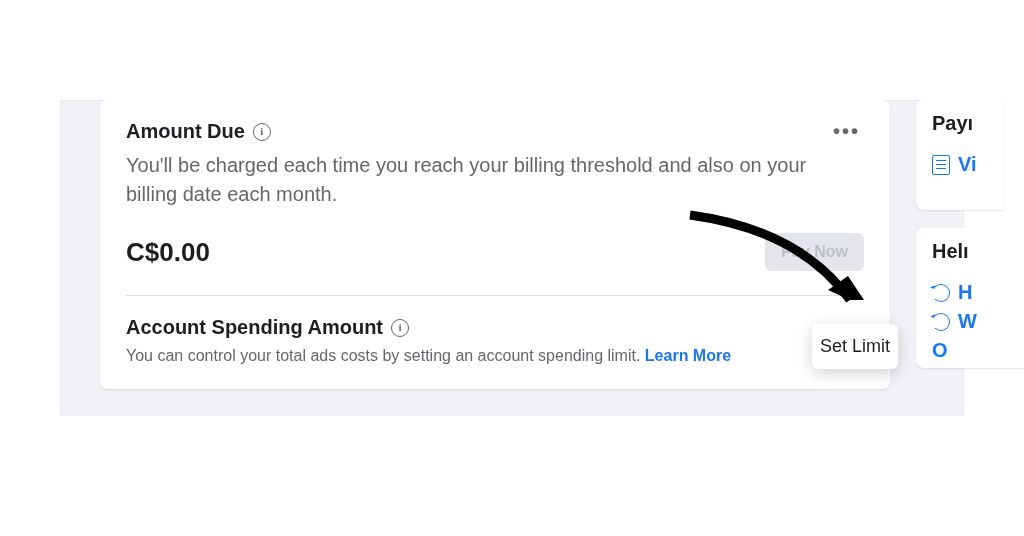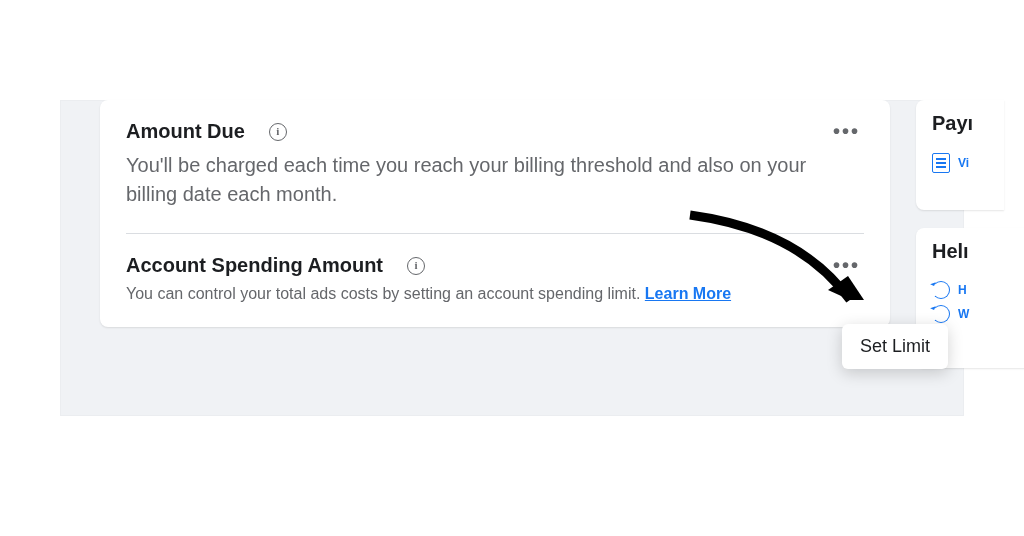--- a/index.html
+++ b/index.html
@@ -35,21 +35,21 @@
     background:var(--card-bg);
     border-radius:8px;
     box-shadow:0 1px 2px rgba(0,0,0,0.1);
     padding:18px 26px 24px 26px;
     box-sizing:border-box;
   }
 
   .section-head{
     display:flex; align-items:center; justify-content:space-between;
   }
-  .title-row{display:flex; align-items:center; gap:24px;}
+  .title-row{display:flex; align-items:center; gap:8px;}
   .title{font-weight:700; font-size:20px;}
   .info-icon{
     width:16px;height:16px;border-radius:50%;
     border:1.5px solid var(--muted);
     display:inline-flex;align-items:center;justify-content:center;
     font-size:11px;font-weight:700;color:var(--muted);
     line-height:1;
     font-family:Georgia,serif;
   }
   .more-btn{
@@ -81,37 +81,37 @@
     border-radius:6px;
     padding:10px 16px;
   }
 
   .divider{
     border:none;border-top:1px solid var(--border);
     margin:24px 0 18px 0;
   }
 
   .spend-desc{font-size:16px;color:var(--muted);margin-top:6px;}
-  .learn-link{color:var(--link);font-weight:600;cursor:pointer;text-decoration:underline;}
+  .learn-link{color:var(--link);font-weight:600;cursor:pointer;}
 
   
   .side-card{
     position:absolute;
     background:var(--card-bg);
     border-radius:8px 0 0 8px;
     box-shadow:0 1px 2px rgba(0,0,0,0.1);
     padding:12px 16px;
     box-sizing:border-box;
     overflow:hidden;
   }
   .side-card.pay{left:916px; top:100px; width:88px; height:110px;}
   .side-card.help{left:916px; top:228px; width:120px; height:140px;}
   .side-title{font-weight:700;font-size:20px;white-space:nowrap;}
   .side-link-row{display:flex;align-items:center;gap:8px;margin-top:18px;white-space:nowrap;}
-  .side-link{color:var(--link);font-weight:600;font-size:12px;}
+  .side-link{color:var(--link);font-weight:600;font-size:20px;}
   .doc-icon{
     width:16px;height:18px;
     border:1.5px solid var(--link);
     border-radius:2px;
     position:relative;
     flex-shrink:0;
   }
   .doc-icon::before{
     content:"";position:absolute;left:3px;right:3px;top:4px;height:1.5px;background:var(--link);
     box-shadow:0 4px 0 var(--link),0 8px 0 var(--link);
@@ -123,25 +123,25 @@
   }
   .refresh-icon::after{
     content:"";position:absolute;left:-2px;top:1px;
     border:3px solid transparent;border-top-color:var(--link);
     transform:rotate(-20deg);
   }
 
   
   .popover{
     position:absolute;
-    left:842px; top:324px;
+    left:812px; top:324px;
     background:#fff;
     border-radius:6px;
     box-shadow:0 4px 16px rgba(0,0,0,0.18);
-    padding:12px 18px;
+    padding:12px 8px;
     font-size:18px;
     white-space:nowrap;
     cursor:pointer;
   }
 
   
   .arrow{
     position:absolute;
     left:680px; top:210px;
     width:200px; height:120px;
@@ -158,20 +158,24 @@
   <div class="section-head">
     <div class="title-row">
       <span class="title">Amount Due</span>
       <span class="info-icon">i</span>
     </div>
     <span class="more-btn">•••</span>
   </div>
 
   <div class="desc">You'll be charged each time you reach your billing threshold and also on your billing date each month.</div>
 
+  <div class="amount-row">
+    <span class="amount">C$0.00</span>
+    <button class="pay-btn" disabled="">Pay Now</button>
+  </div>
 
   <hr class="divider">
 
   <div class="section-head">
     <div class="title-row">
       <span class="title">Account Spending Amount</span>
       <span class="info-icon">i</span>
     </div>
     <span class="more-btn">•••</span>
   </div>

